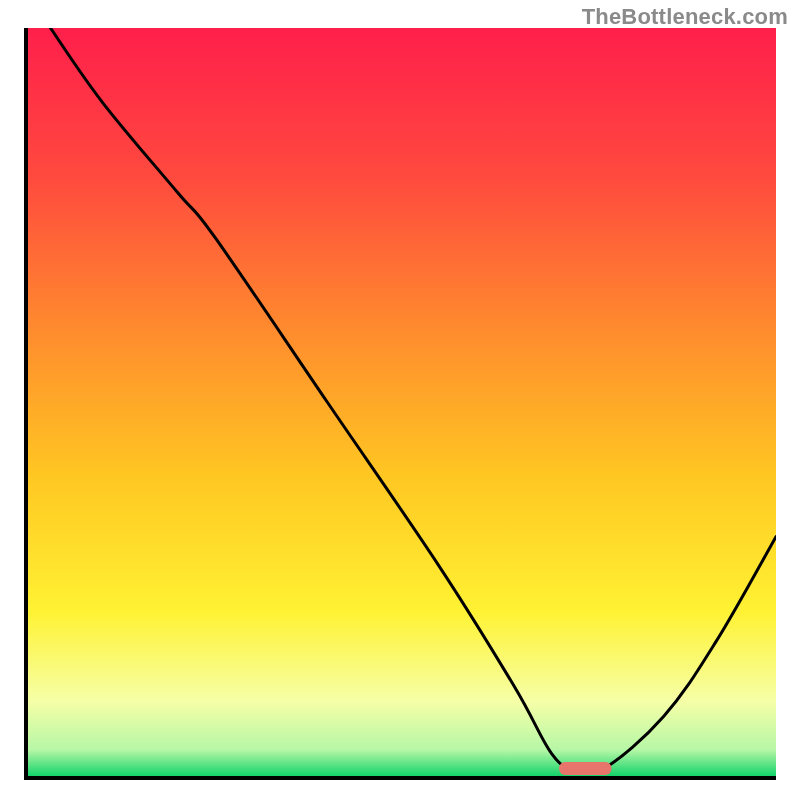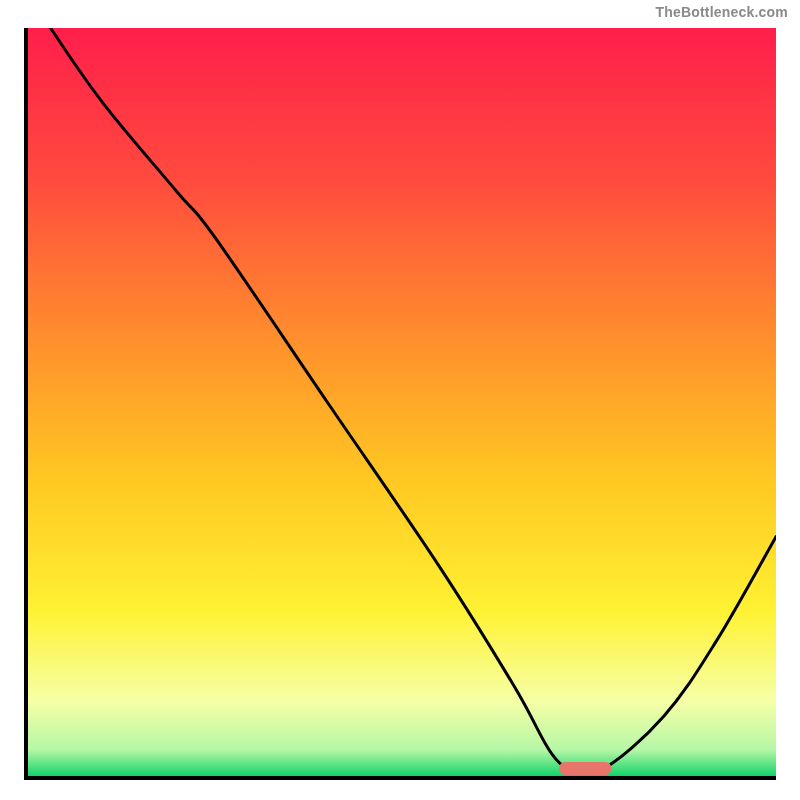--- a/index.html
+++ b/index.html
@@ -13,21 +13,21 @@
   }
   .stage {
     position: relative;
     width: 800px;
     height: 800px;
   }
   .watermark {
     position: absolute;
     top: 4px;
     right: 12px;
-    font-size: 14px;
+    font-size: 22px;
     font-weight: bold;
     color: #8a8a8a;
     letter-spacing: 0.2px;
     user-select: none;
   }
   .plot-area {
     position: absolute;
     left: 24px;
     top: 28px;
     width: 752px;

